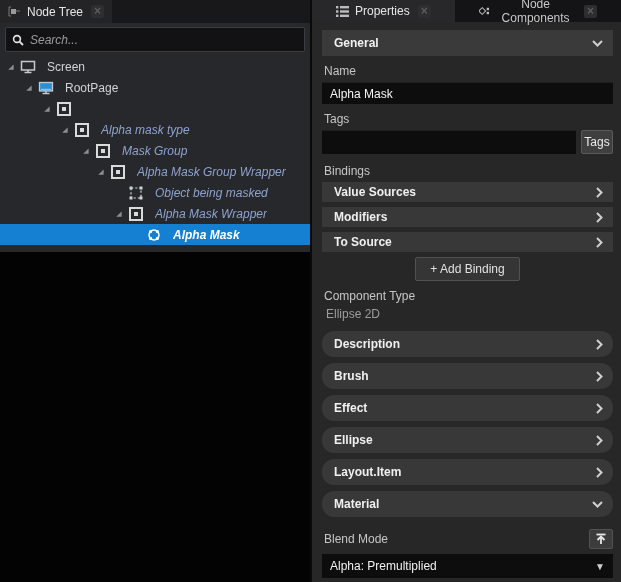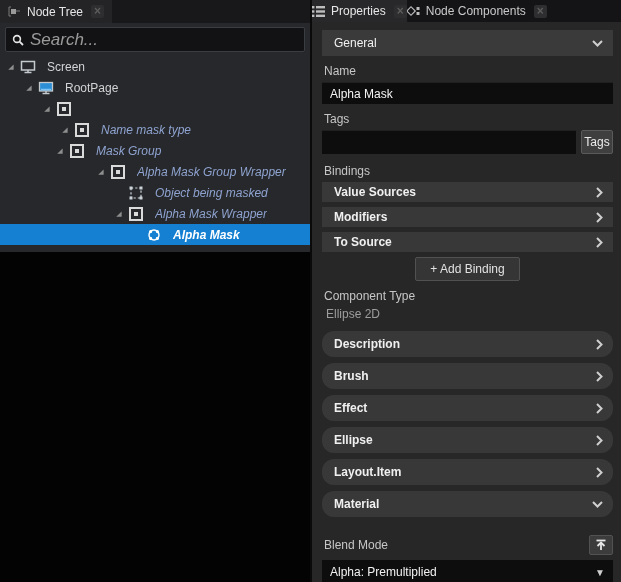--- a/index.html
+++ b/index.html
@@ -7,63 +7,63 @@
   body { font-family:"Liberation Sans", sans-serif; font-size:12px; color:#d6d6d6; }
   .app { position:relative; width:621px; height:582px; background:#0a0a0a; overflow:hidden; display:flex; }
 
   
   .left-panel { width:310px; height:582px; display:flex; flex-direction:column; background:#030303; }
   .ltabbar { height:23px; background:#18181a; display:flex; align-items:stretch; }
   .ltab { display:flex; align-items:center; gap:6px; padding:0 8px 0 7px; background:#242427; color:#e6e6e6; }
   .tab-close { color:#5c5c5c; font-size:12px; font-weight:bold; background:#2e2e30; border-radius:2px; padding:0 3px; line-height:13px; margin-left:2px; }
   .left-content { background:#26282b; padding:4px 5px 0 5px; height:229px; }
   .searchbox { display:flex; align-items:center; height:25px; background:#121214; border:1px solid #3a3d41; border-radius:2px; padding:0 6px; gap:6px; }
-  .searchbox input { flex:1; background:transparent; border:none; outline:none; color:#e0e0e0; font-size:17px; font-family:"Liberation Sans",sans-serif; }
+  .searchbox input { flex:1; background:transparent; border:none; outline:none; color:#e0e0e0; font-size:12px; font-family:"Liberation Sans",sans-serif; }
   .searchbox input::placeholder { color:#9a9a9a; font-style:italic; }
   .tree { margin-top:4px; margin-left:-5px; margin-right:-5px; }
   .trow { height:21px; display:flex; align-items:center; white-space:nowrap; overflow:hidden; cursor:default; }
   .trow .exp { width:16px; flex:0 0 16px; text-align:center; color:#8e8e8e; font-size:7px; line-height:21px; }
   .trow .ticon { flex:0 0 18px; width:18px; display:flex; justify-content:center; }
   .trow .tlabel { margin-left:10px; overflow:hidden; }
   .t-normal { color:#d2d3d5; }
   .t-bright { color:#eef0f2; }
   .t-italic { color:var(--instance-text,#8fa3d0); font-style:italic; }
   .trow.selected { background:var(--selection,#1580d2); }
   .trow.selected .tlabel { color:#ffffff; font-style:italic; font-weight:bold; }
 
   
   .divider { width:2px; height:582px; background:#0a0a0a; }
 
   
   .right-panel { width:309px; height:582px; background:#272727; display:flex; flex-direction:column; }
   .rtabbar { height:22px; background:#141416; display:flex; align-items:stretch; flex:0 0 22px; }
-  .rtab { display:flex; align-items:center; gap:6px; padding:0 0; color:#c9c9c9;text-align:center; }
+  .rtab { display:flex; align-items:center; gap:6px; padding:0 24px; color:#c9c9c9;text-align:center; }
   .rtab.active { background:#28282b; color:#e6e6e6; }
   .rcontent { flex:1; padding:8px 8px 0 10px; overflow:hidden; }
 
   .sec-header { height:26px; background:#3a3a3a; display:flex; align-items:center; justify-content:space-between; padding:0 10px 0 12px; margin-bottom:2px; }
-  .sec-header .sec-title { font-weight:normal; color:#f2f2f2; }
+  .sec-header .sec-title { font-weight:bold; color:#f2f2f2; }
   .chev { display:flex; align-items:center; }
   .chev svg { display:block; }
 
   .field-label { color:#c6c6c6; margin:8px 0 4px 2px; }
   .dim-value { color:#9d9d9d; margin:2px 0 0 4px; }
   .text-input { height:22px; background:#0d0d0d; border:none; outline:none; color:#f5f5f5; font-size:12px; font-family:"Liberation Sans",sans-serif; padding:0 8px; width:100%; border-top:1px solid #1f1f1f; }
   .tags-row { display:flex; align-items:center; gap:5px; }
   .tags-row .text-input { flex:1; height:24px; }
   .tags-btn { flex:0 0 32px; height:24px; background:#3f3f3f; border:1px solid #5a5a5a; border-radius:2px; color:#ececec; font-size:12px; display:flex; align-items:center; justify-content:center; }
 
   .bind-row { height:20px; background:#383838; display:flex; align-items:center; justify-content:space-between; padding:0 10px 0 12px; margin-bottom:5px; }
   .bind-row .row-title, .section-row .row-title { font-weight:bold; color:#f0f0f0; }
   .add-binding { display:flex; justify-content:center; margin:5px 0 8px 0; }
   .add-binding button { background:#353535; border:1px solid #515151; border-radius:2px; color:#e2e2e2; font-size:12px; font-family:"Liberation Sans",sans-serif; height:24px; padding:0 14px; }
 
   .section-row { height:26px; background:#383838; display:flex; align-items:center; justify-content:space-between; padding:0 10px 0 12px; margin-bottom:6px;border-radius:12px; }
 
-  .blend-label-row { display:flex; align-items:center; justify-content:space-between; margin:18px 0 5px 0; }
+  .blend-label-row { display:flex; align-items:center; justify-content:space-between; margin:12px 0 5px 0; }
   .blend-label-row .field-label { margin:0 0 0 2px; }
   .revert-btn { width:24px; height:20px; background:#3c3c3c; border:1px solid #525252; border-radius:2px; display:flex; align-items:center; justify-content:center; }
   .dropdown { height:24px; background:#0d0d0d; display:flex; align-items:center; justify-content:space-between; padding:0 8px; color:#f2f2f2; }
   .dropdown .caret { color:#cfcfcf; font-size:10px; }
   .sections-gap { height:10px; }
 </style>
 </head>
 <body>
 
 <div class="app">
@@ -127,24 +127,24 @@
         </div>
 
         <div class="trow" style="padding-left:57px">
           <span class="exp">◢</span>
           <span class="ticon">
             <svg width="16" height="16" viewBox="0 0 16 16">
               <rect x="2" y="2" width="12" height="12" stroke="#dadada" stroke-width="2" fill="none"></rect>
               <rect x="6" y="6" width="4" height="4" fill="#dadada"></rect>
             </svg>
           </span>
-          <span class="tlabel t-italic">Name mask type</span>
-        </div>
-
-        <div class="trow" style="padding-left:52px">
+          <span class="tlabel t-italic">Alpha mask type</span>
+        </div>
+
+        <div class="trow" style="padding-left:78px">
           <span class="exp">◢</span>
           <span class="ticon">
             <svg width="16" height="16" viewBox="0 0 16 16">
               <rect x="2" y="2" width="12" height="12" stroke="#dadada" stroke-width="2" fill="none"></rect>
               <rect x="6" y="6" width="4" height="4" fill="#dadada"></rect>
             </svg>
           </span>
           <span class="tlabel t-italic">Mask Group</span>
         </div>
 

